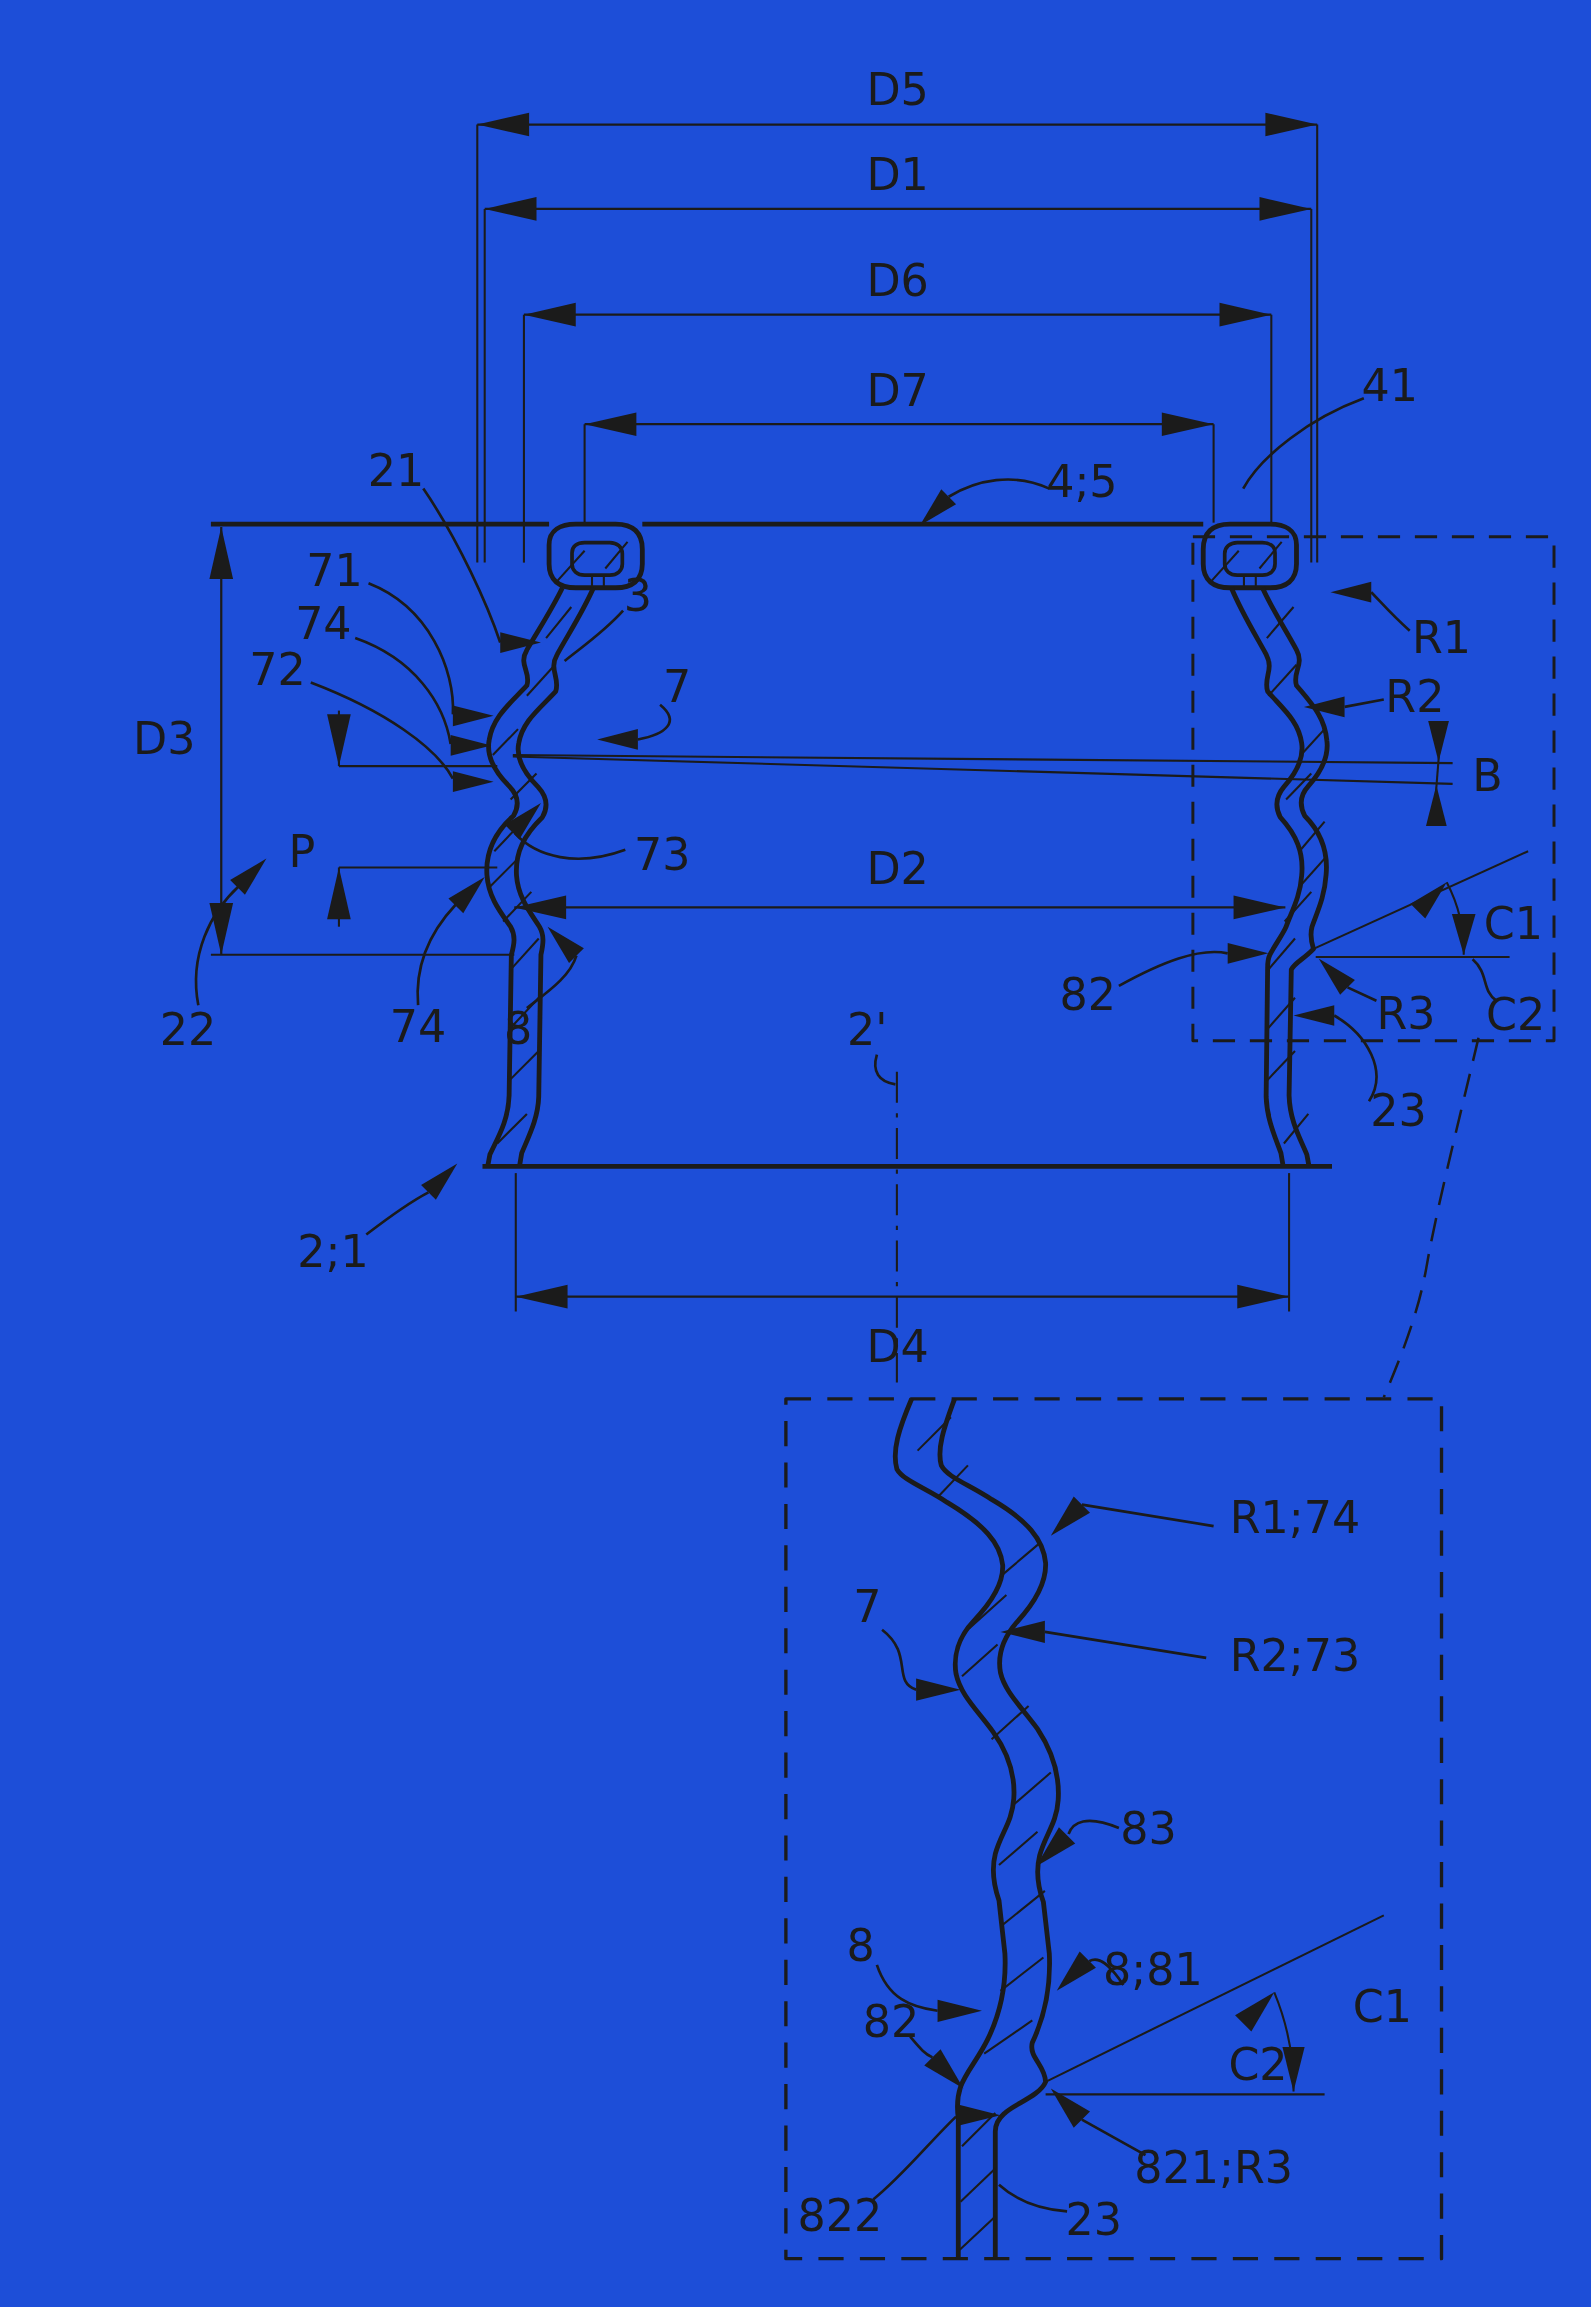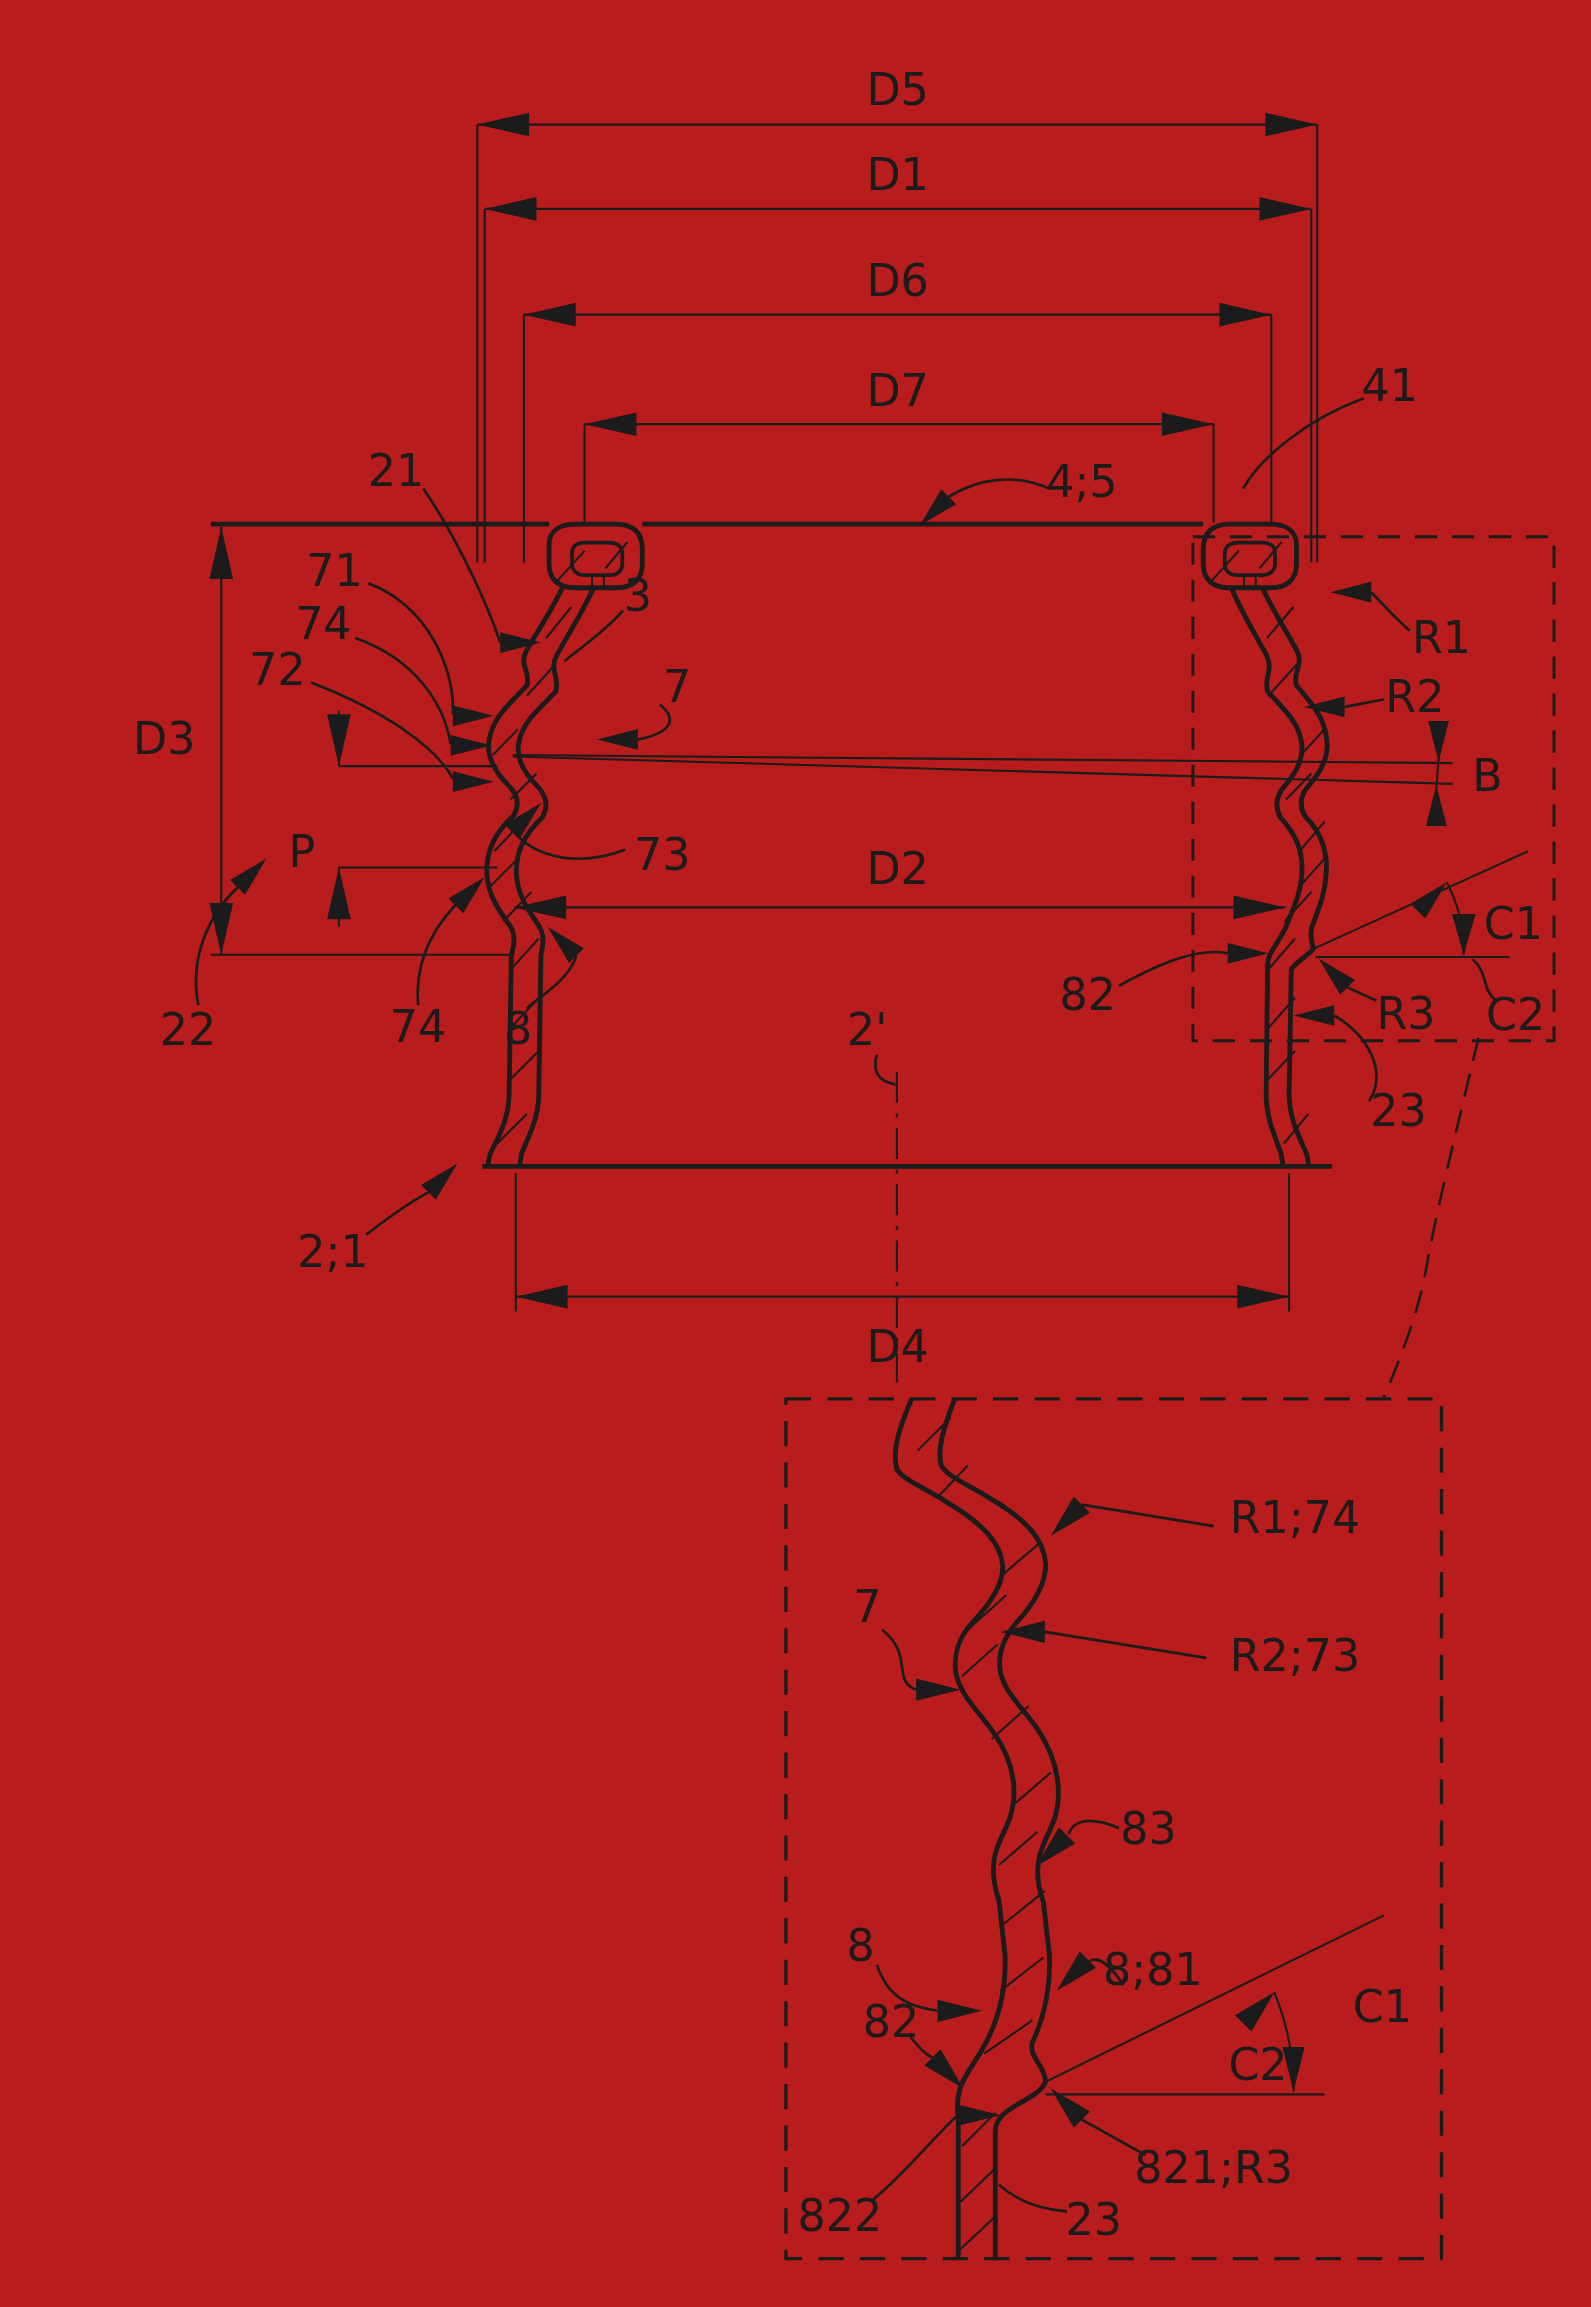--- a/index.html
+++ b/index.html
@@ -1,16 +1,16 @@
 <!DOCTYPE html>
 <html style="font-size:12px"><head>
 <meta charset="utf-8">
 <style>
   html,body{margin:0;padding:0;background:#ffffff;}
-  .page{width:1591px;height:2307px;background:#b91c1c;position:relative;overflow:hidden;}
+  .page{width:1591px;height:2307px;background:#1d4ed8;position:relative;overflow:hidden;}
   svg{display:block;}
   svg text{font-family:"DejaVu Sans","Liberation Sans",sans-serif;font-size:60px;fill:#1b1b1b;}
   .ink{stroke:#1b1b1b;fill:none;stroke-linecap:butt;stroke-linejoin:round;}
   .thick{stroke-width:6.5;}
   .mid{stroke-width:5;}
   .thin{stroke-width:2.8;}
   .lead{stroke-width:3.6;fill:none;}
   .dim{stroke-width:3;}
   .arrow{fill:#1b1b1b;stroke:none;}
 </style>

